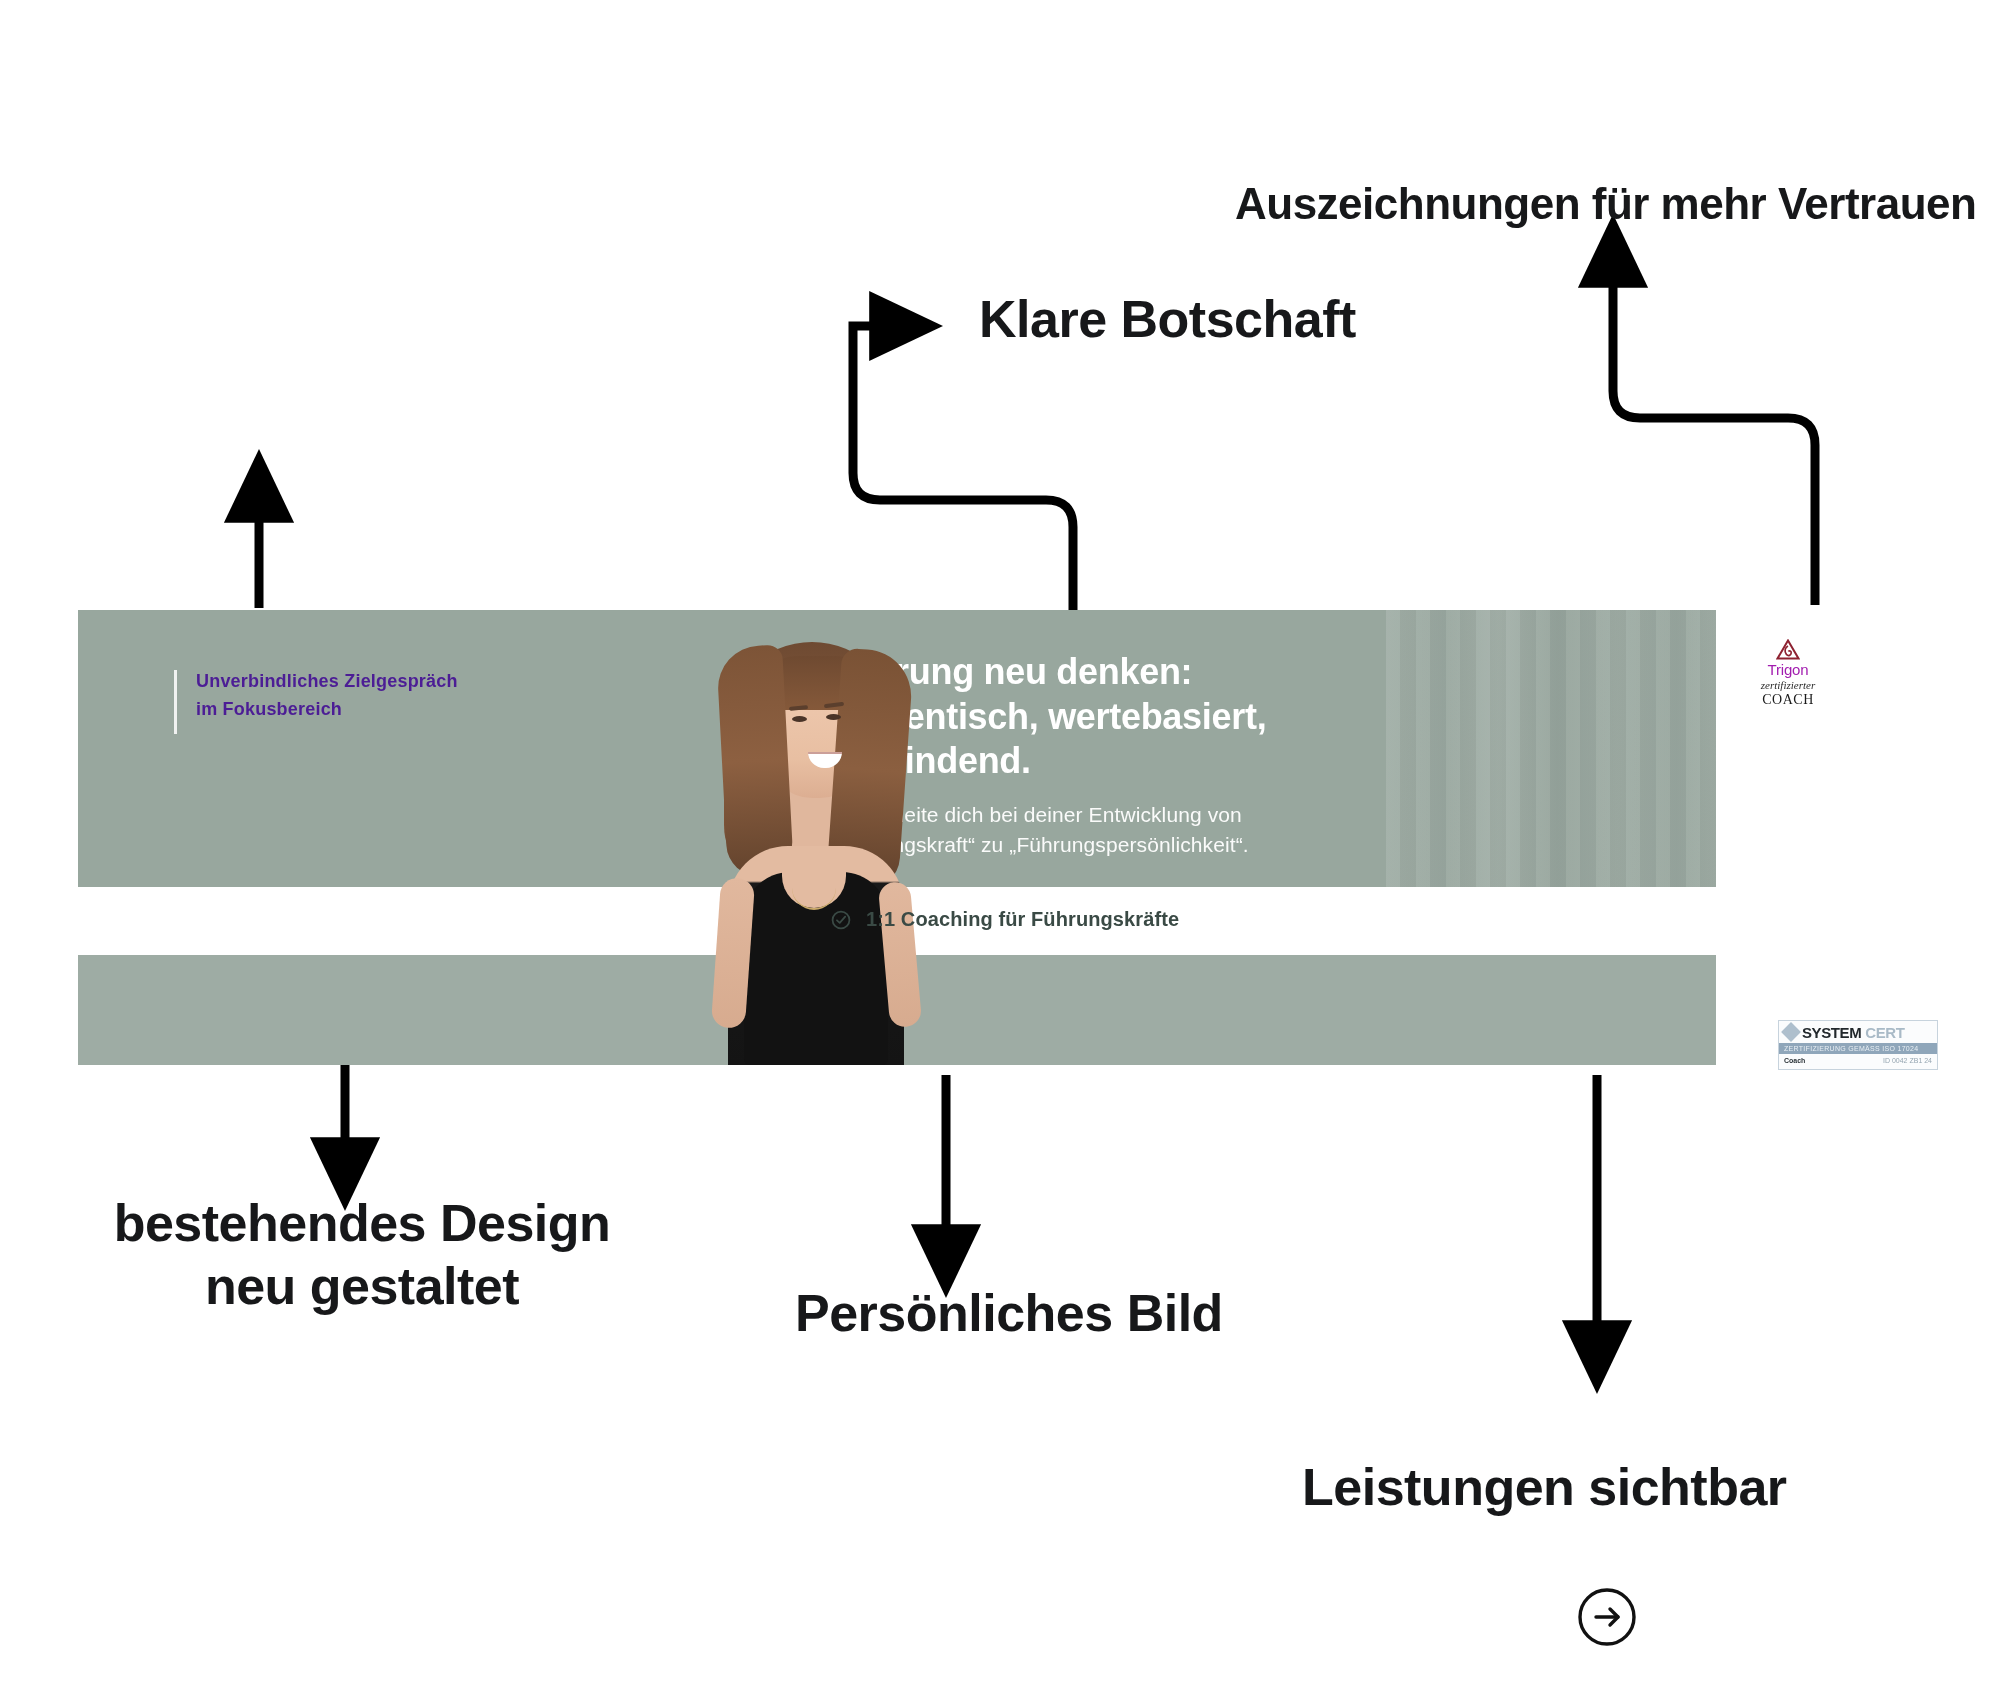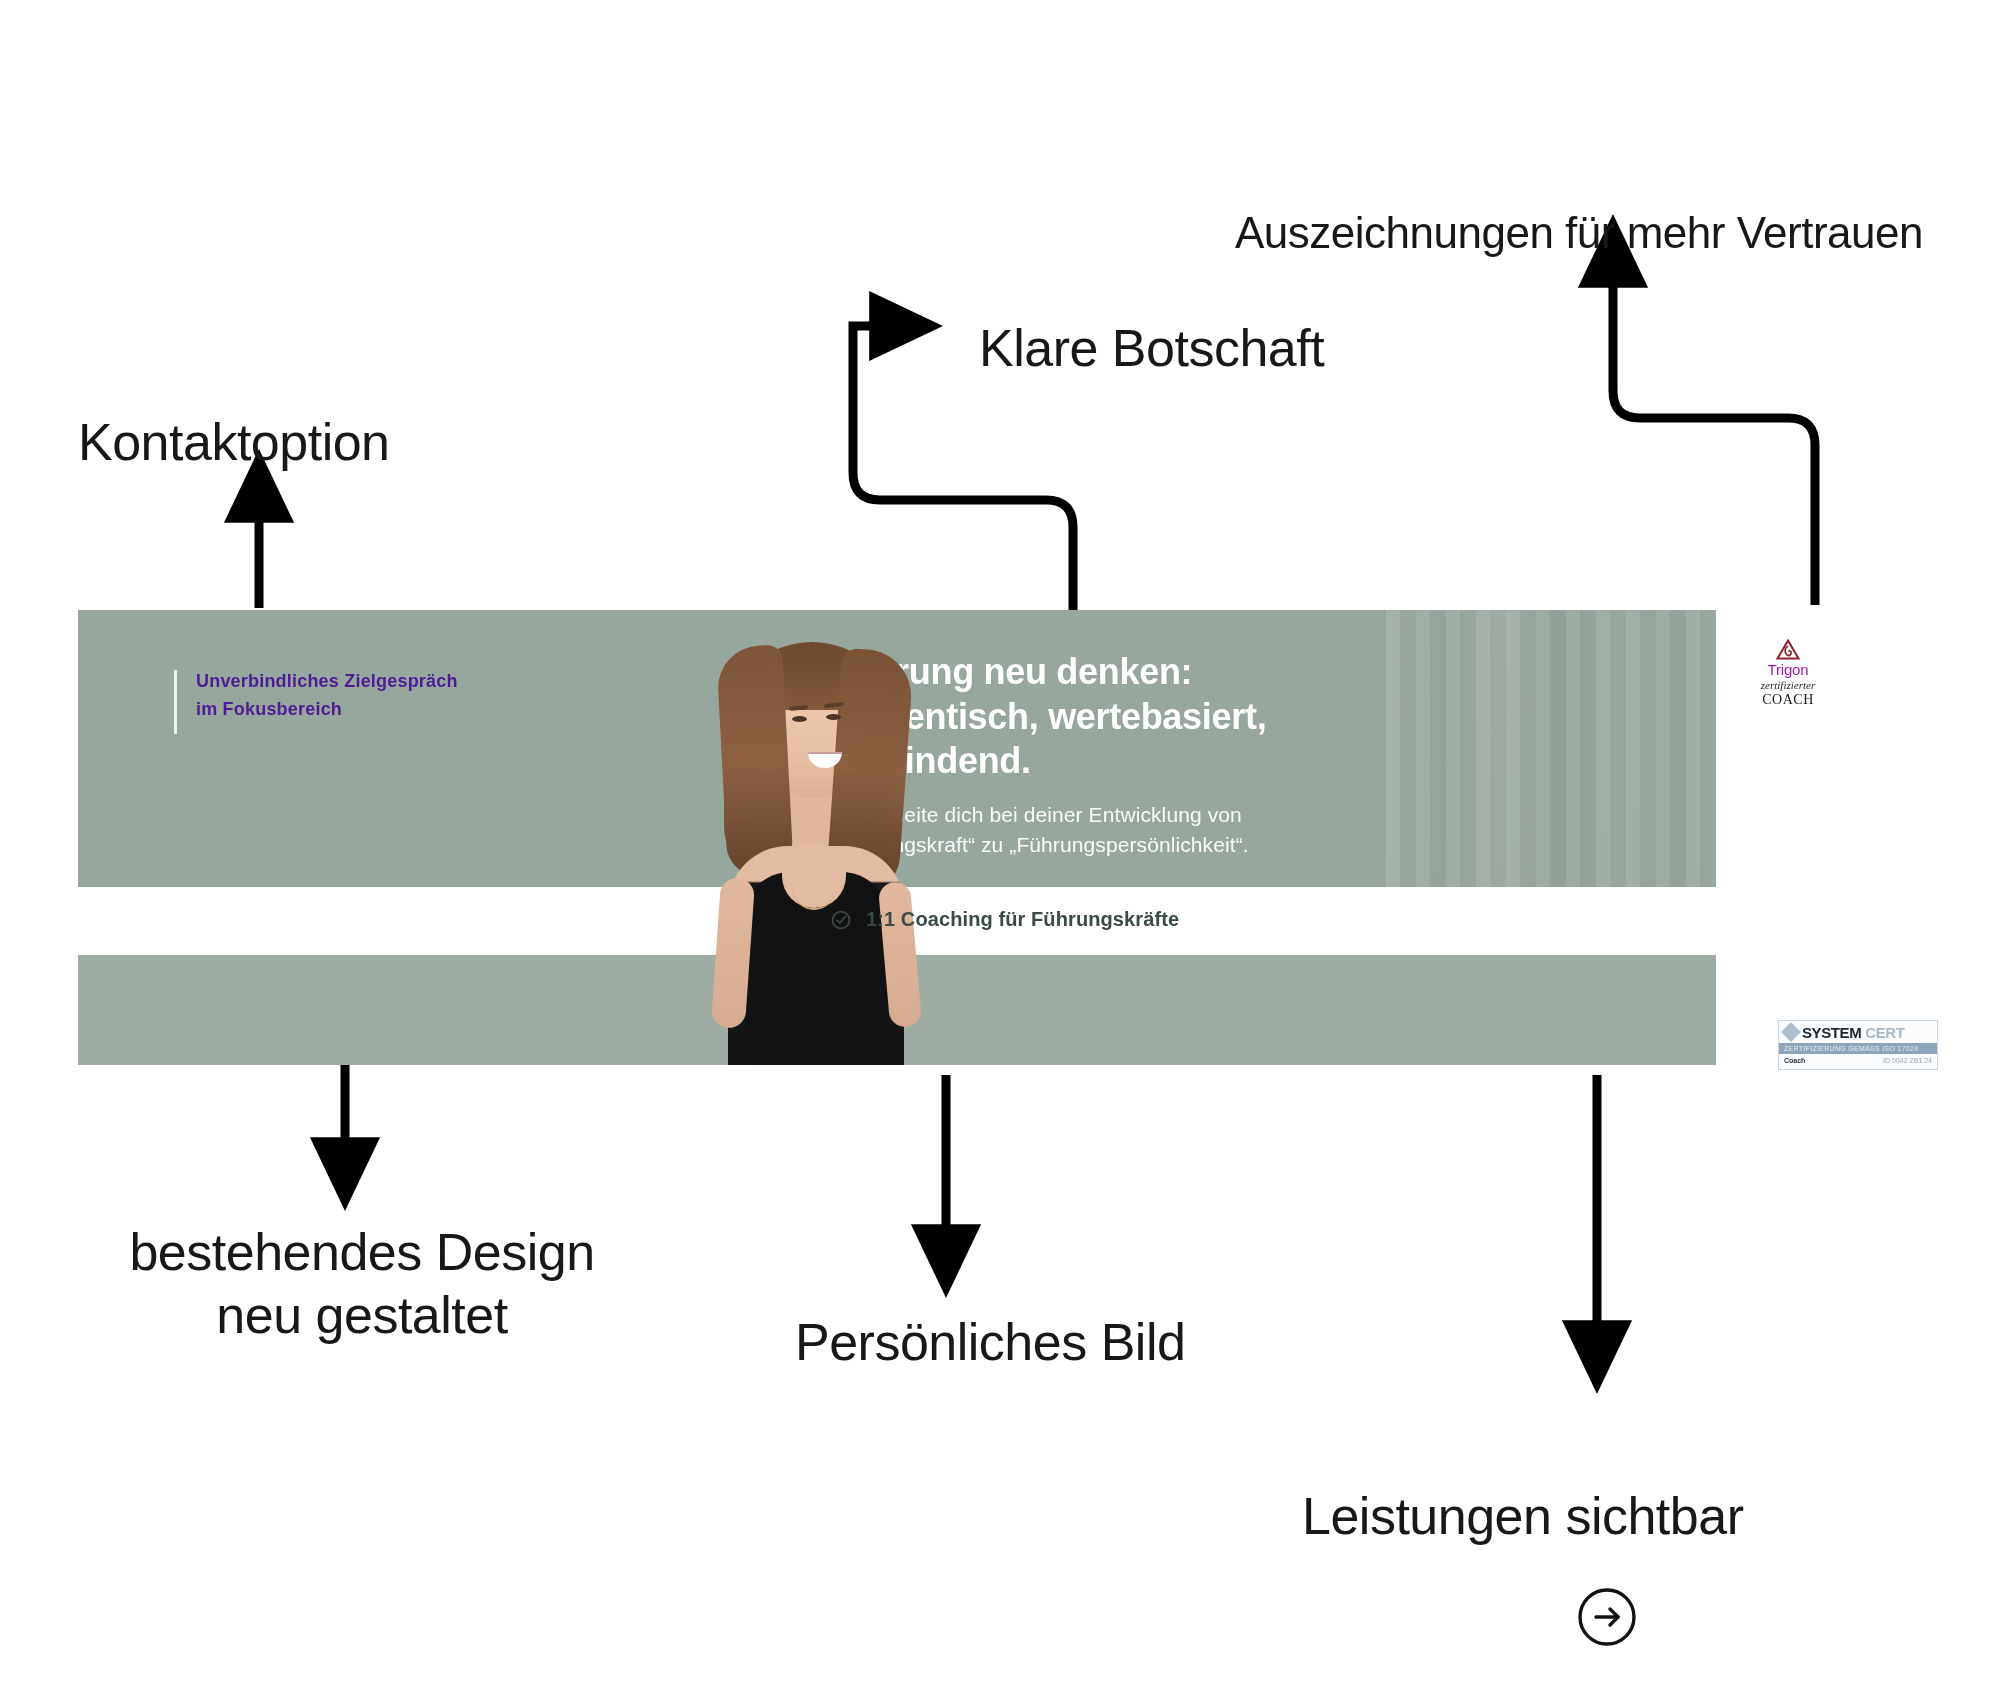--- a/index.html
+++ b/index.html
@@ -6,22 +6,22 @@
   html,body{margin:0;padding:0;}
   body{
     width:2000px;height:1687px;position:relative;overflow:hidden;
     background:#ffffff;
     font-family:"Liberation Sans","DejaVu Sans",sans-serif;
   }
   #stage{position:absolute;inset:0;}
 
   
   .anno{
-    position:absolute;color:#17181a;font-weight:400;
-    letter-spacing:-0.5px;line-height:1.22;white-space:pre;margin-top:29px;
+    position:absolute;color:#17181a;font-weight:700;
+    letter-spacing:-0.5px;line-height:1.22;white-space:pre;
   }
   #anno-kontakt{left:78px;top:382px;font-size:52px;}
   #anno-klare{left:979px;top:288px;font-size:52px;}
   #anno-ausz{left:1235px;top:177px;font-size:44px;}
   #anno-bestehend{left:72px;top:1192px;font-size:52px;text-align:center;width:580px;}
   #anno-persoenlich{left:795px;top:1282px;font-size:52px;}
   #anno-leistungen{left:1302px;top:1456px;font-size:52px;}
 
   svg.arrows{position:absolute;left:0;top:0;width:2000px;height:1687px;pointer-events:none;}
 
@@ -207,21 +207,20 @@
       <path d="M1815,605 L1815,445 Q1815,418 1788,418 L1640,418 Q1613,418 1613,391 L1613,250"></path>
 
       <path d="M345,845 L345,1175"></path>
 
       <path d="M946,1075 L946,1262"></path>
 
       <path d="M1597,1075 L1597,1358"></path>
     </g>
   </svg>
 
-  <div class="anno" id="anno-kontakt">Kontaktoption</div>
   <div class="anno" id="anno-klare">Klare Botschaft</div>
   <div class="anno" id="anno-ausz">Auszeichnungen für mehr Vertrauen</div>
   <div class="anno" id="anno-bestehend">bestehendes Design
 neu gestaltet</div>
   <div class="anno" id="anno-persoenlich">Persönliches Bild</div>
   <div class="anno" id="anno-leistungen">Leistungen sichtbar</div>
 
   <div id="banner">
 
     <div id="banner-bgcity"></div>

